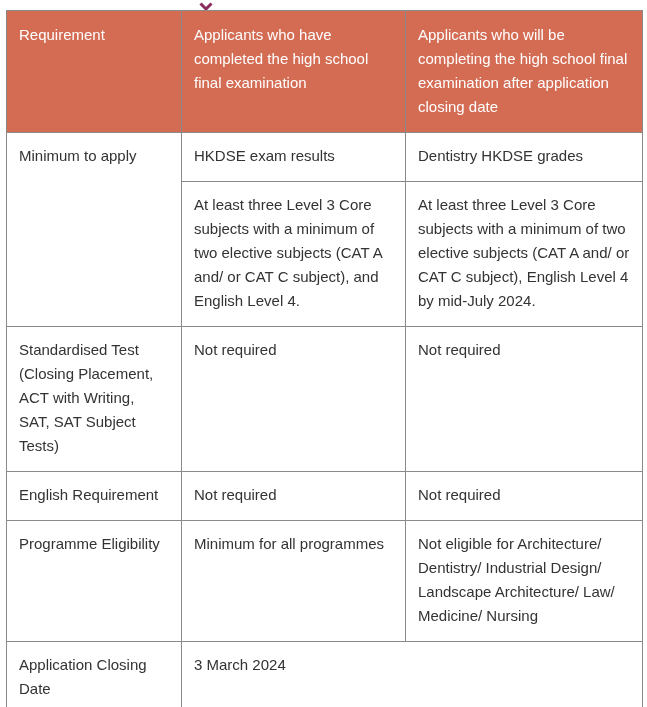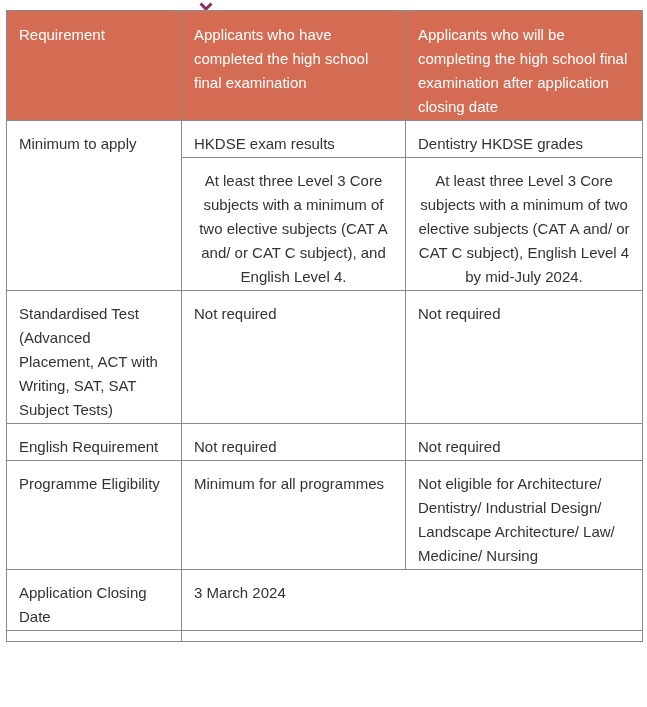--- a/index.html
+++ b/index.html
@@ -6,28 +6,28 @@
   body { width: 647px; height: 707px; position: relative; overflow: hidden;
          font-family: "Liberation Sans", "DejaVu Sans", sans-serif; }
   .chevron { position: absolute; left: 199px; top: 2px; width: 14px; height: 9px; }
   table.req {
     position: absolute; left: 6px; top: 10px;
     width: 636px; border-collapse: collapse; table-layout: fixed;
     font-size: 15px; line-height: 24px; color: #333333;
   }
   table.req td, table.req th {
     border: 1px solid #8a8a8a; vertical-align: top; text-align: left;
-    padding: 11px 12px 1px 12px; font-weight: normal;
+    padding: 11px 12px 13px 12px; font-weight: normal;
   }
   table.req thead th {
     background: #d46c54; color: #ffffff; height: 94px; padding-top: 12px;
   }
   col.c1 { width: 175px; } col.c2 { width: 224px; } col.c3 { width: 237px; }
   tr.r-min1 td { height: 24px; margin-top: 42px; }
-  tr.r-min2 td { height: 120px; text-align: center; }
+  tr.r-min2 td { height: 120px; }
   tr.r-std td { height: 120px; }
   tr.r-eng td { height: 24px; }
   tr.r-prog td { height: 96px; }
   tr.r-close td { height: 48px; }
   tr.r-tail td { height: 10px; padding: 0; }
 </style>
 </head>
 <body>
 
 <svg class="chevron" viewBox="0 0 14 9">
@@ -51,21 +51,21 @@
     <tr class="r-min1">
       <td rowspan="2">Minimum to apply</td>
       <td>HKDSE exam results</td>
       <td>Dentistry HKDSE grades</td>
     </tr>
     <tr class="r-min2">
       <td>At least three Level 3 Core subjects with a minimum of two elective subjects (CAT A and/ or CAT C subject), and English Level 4.</td>
       <td>At least three Level 3 Core subjects with a minimum of two elective subjects (CAT A and/ or CAT C subject), English Level 4 by mid-July 2024.</td>
     </tr>
     <tr class="r-std">
-      <td>Standardised Test (Advanced Placement, ACT with Writing, SAT, SAT Subject Tests)</td>
+      <td>Standardised Test (Closing Placement, ACT with Writing, SAT, SAT Subject Tests)</td>
       <td>Not required</td>
       <td>Not required</td>
     </tr>
     <tr class="r-eng">
       <td>English Requirement</td>
       <td>Not required</td>
       <td>Not required</td>
     </tr>
     <tr class="r-prog">
       <td>Programme Eligibility</td>

